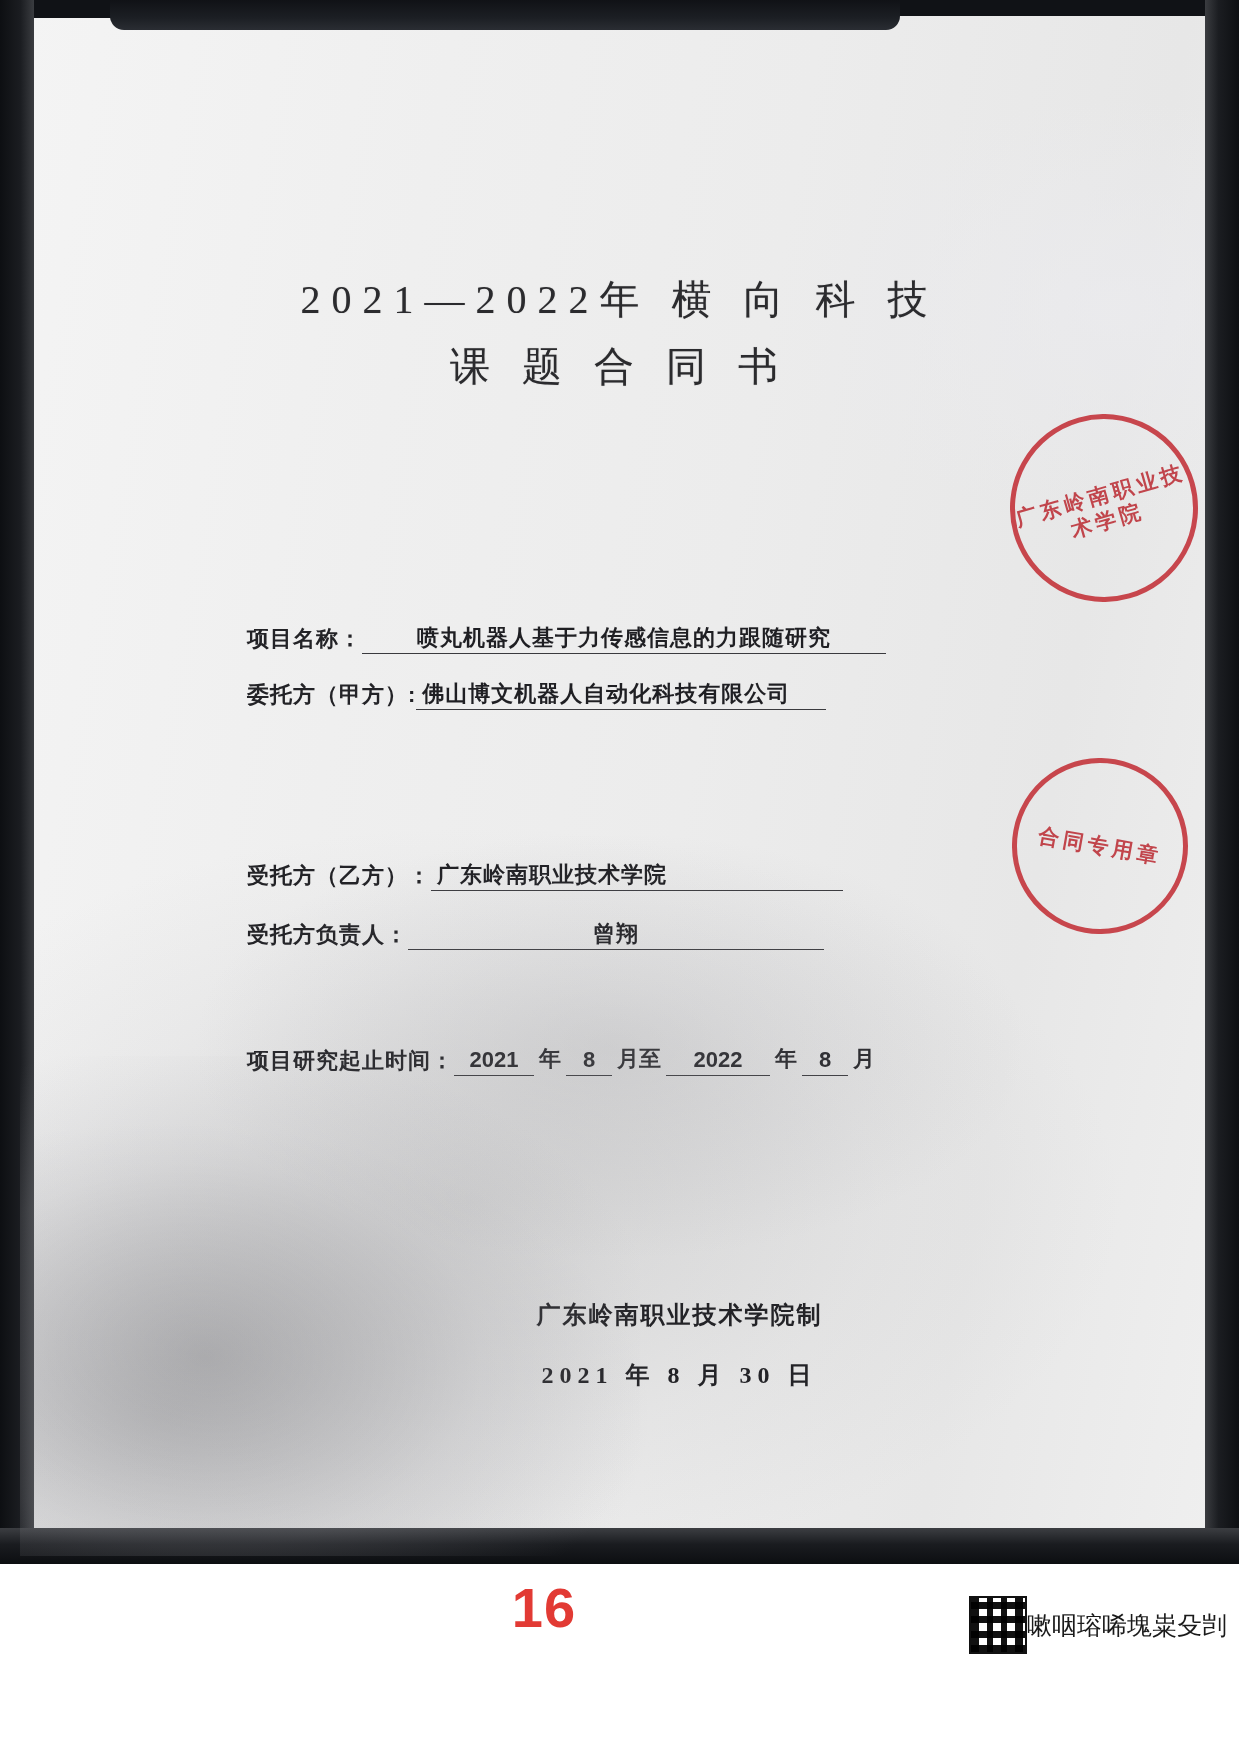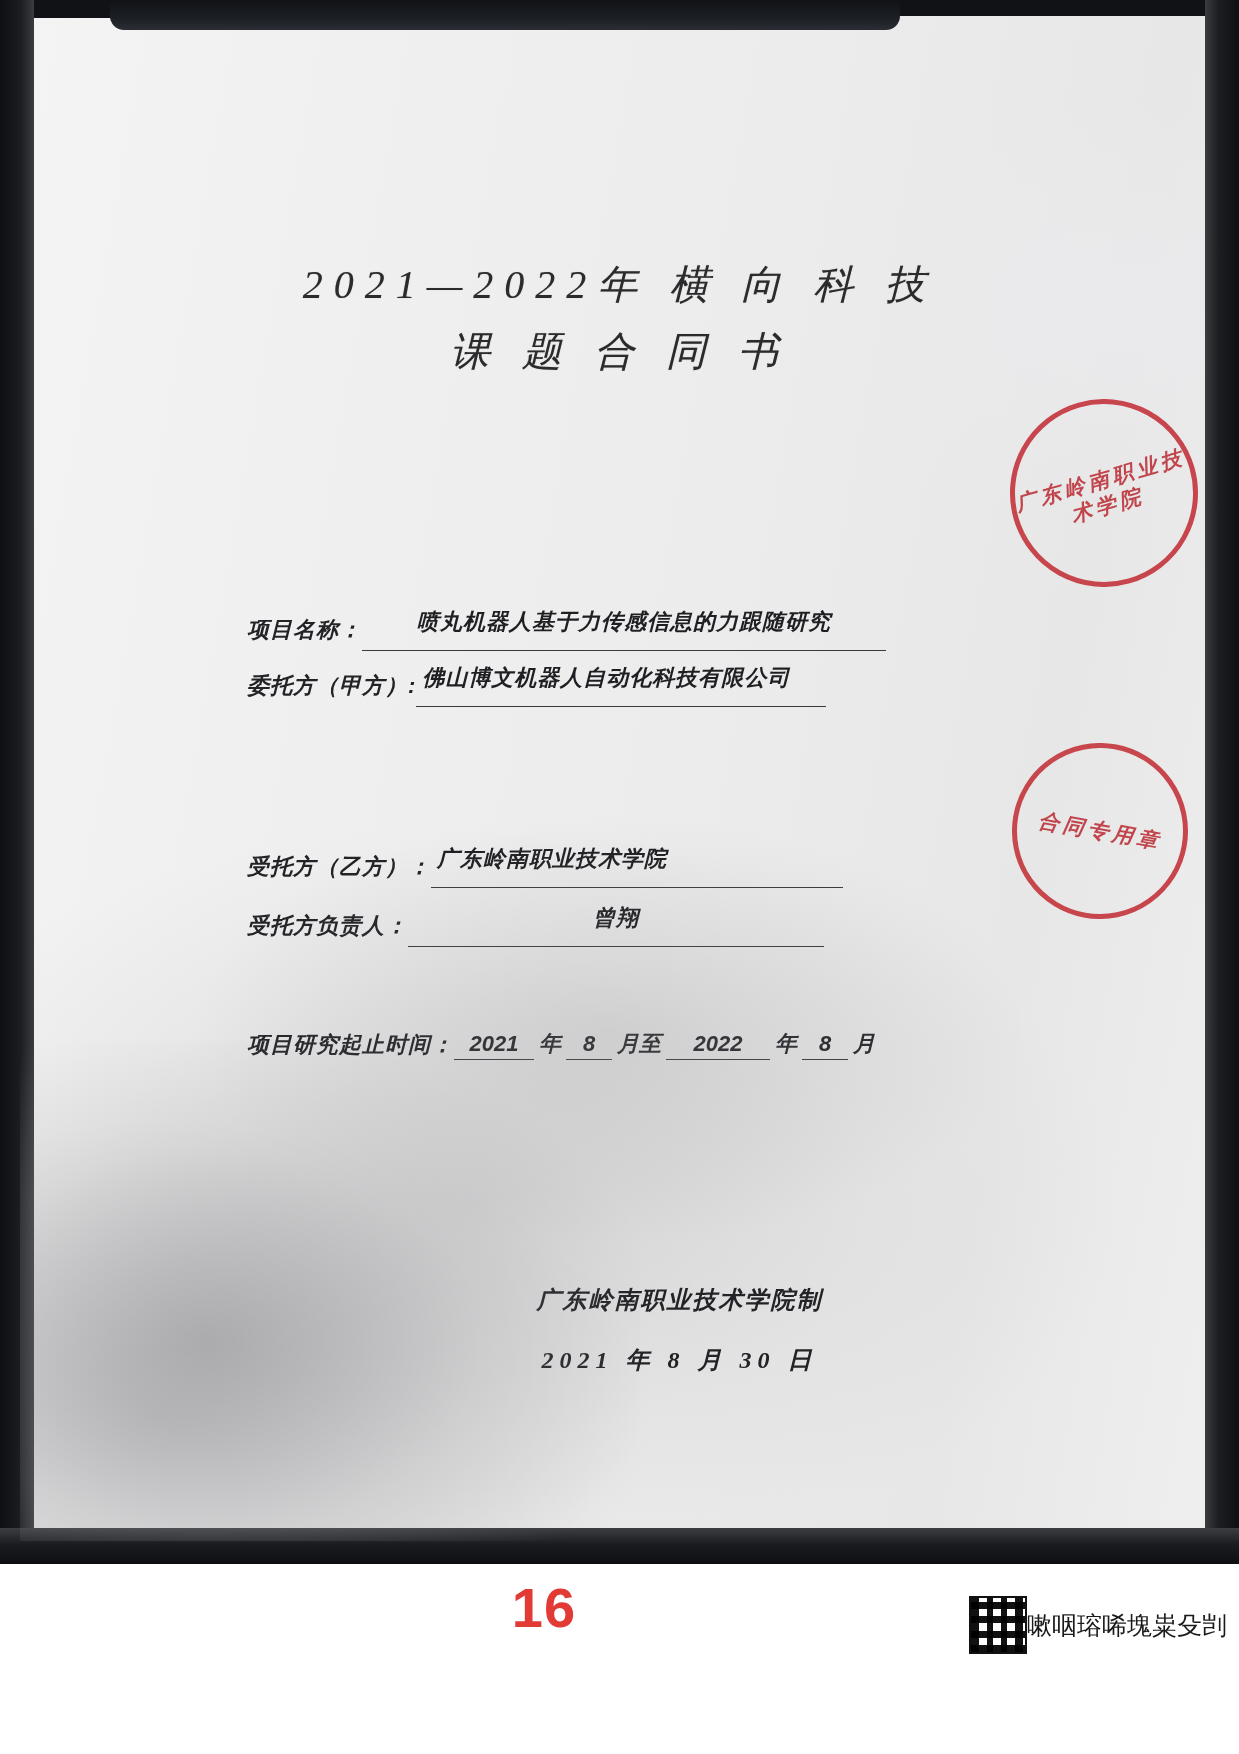--- a/index.html
+++ b/index.html
@@ -65,65 +65,64 @@
     background: #101216;
   }
   #edge-top-left-black {
     left: 0; top: 0; width: 112px; height: 18px;
     background: #101216;
   }
 
   
   #doc {
     position: absolute;
-    left: 0; top: 1px;
+    left: 0; top: 16px;
     width: 1239px;
     height: 1540px;
     color: #232326;
-    font-style: italic;
   }
 
   .title-line {
     position: absolute;
     width: 100%;
     text-align: center;
     font-family: "Liberation Serif", serif;
     font-size: 40px;
     letter-spacing: 11px;
     color: #2b2b2e;
     text-shadow: 0 0 1px rgba(60,60,60,0.35);
   }
   #title-1 { top: 256px; }
   #title-2 { top: 323px; }
 
   .field-row {
     position: absolute;
     display: flex;
-    align-items: center;
+    align-items: flex-end;
     font-family: "Liberation Sans", sans-serif;
     font-size: 22px;
     color: #26262a;
     white-space: nowrap;
   }
   .field-label {
     font-family: "Liberation Sans", sans-serif;
     font-size: 22px;
     font-weight: 700;
     letter-spacing: 1px;
     color: #232327;
   }
   .field-value {
     display: inline-block;
     border-bottom: 1.6px solid #3a3a3e;
     text-align: center;
     font-family: "Liberation Sans", sans-serif;
     font-size: 22px;
     font-weight: 700;
     color: #1f1f23;
-    padding: 0 6px 15px 6px;
+    padding: 0 6px 2px 6px;
     line-height: 26px;
   }
   .field-value.handwrite {
     font-weight: 700;
     letter-spacing: 1px;
   }
 
   #row-project   { left: 247px; top: 608px; }
   #row-party-a   { left: 247px; top: 664px; }
   #row-party-a-rep { left: 247px; top: 720px; }

